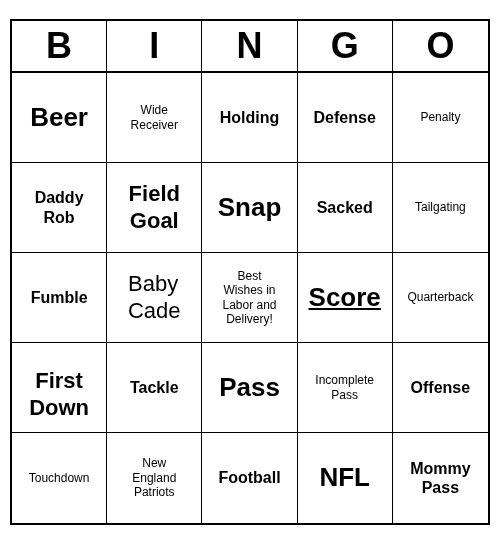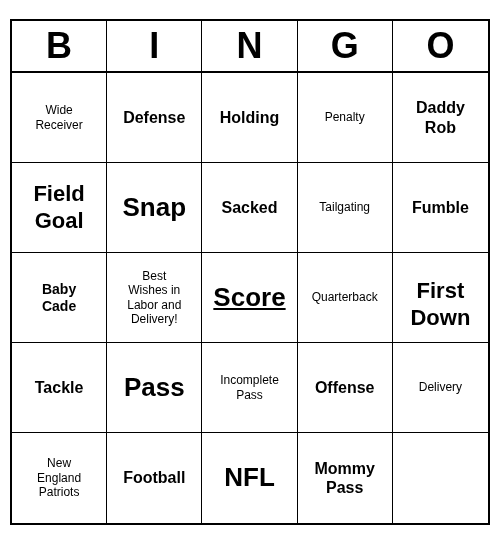--- a/index.html
+++ b/index.html
@@ -72,29 +72,32 @@
 
 <div class="bingo-card">
   <div class="bingo-header">
   <div class="bingo-header-cell">B</div>
       <div class="bingo-header-cell">I</div>
       <div class="bingo-header-cell">N</div>
       <div class="bingo-header-cell">G</div>
       <div class="bingo-header-cell">O</div>
     </div>
   <div class="bingo-grid">
+  <div class="bingo-cell">
+        <span style="white-space: pre-line; text-align: center; line-height: 1.2; font-size: 26px; font-weight: bold;">Beer</span>
+      </div>
       <div class="bingo-cell">
         <span style="white-space: pre-line; text-align: center; line-height: 1.2; font-size: 12px;">Wide
 Receiver</span>
       </div>
       <div class="bingo-cell">
-        <span style="white-space: pre-line; text-align: center; line-height: 1.2; font-size: 16px; font-weight: bold;">Defense</span>
+        <span style="white-space: pre-line; text-align: center; line-height: 1.2; font-size: 16px; font-weight: bold;">Holding</span>
       </div>
       <div class="bingo-cell">
-        <span style="white-space: pre-line; text-align: center; line-height: 1.2; font-size: 16px; font-weight: bold;">Holding</span>
+        <span style="white-space: pre-line; text-align: center; line-height: 1.2; font-size: 16px; font-weight: bold;">Defense</span>
       </div>
       <div class="bingo-cell">
         <span style="white-space: pre-line; text-align: center; line-height: 1.2; font-size: 12px;">Penalty</span>
       </div>
       <div class="bingo-cell">
         <span style="white-space: pre-line; text-align: center; line-height: 1.2; font-size: 16px; font-weight: bold;">Daddy
 Rob</span>
       </div>
       <div class="bingo-cell">
         <span style="white-space: pre-line; text-align: center; line-height: 1.2; font-size: 22px; font-weight: bold;">Field
@@ -106,21 +109,21 @@
       <div class="bingo-cell">
         <span style="white-space: pre-line; text-align: center; line-height: 1.2; font-size: 16px; font-weight: bold;">Sacked</span>
       </div>
       <div class="bingo-cell">
         <span style="white-space: pre-line; text-align: center; line-height: 1.2; font-size: 12px;">Tailgating</span>
       </div>
       <div class="bingo-cell">
         <span style="white-space: pre-line; text-align: center; line-height: 1.2; font-size: 16px; font-weight: bold;">Fumble</span>
       </div>
       <div class="bingo-cell">
-        <span style="white-space: pre-line; text-align: right; line-height: 1.2; font-size: 14px; font-weight: bold;">Baby
+        <span style="white-space: pre-line; text-align: left; line-height: 1.2; font-size: 22px; font-weight: normal;">Baby
 Cade</span>
       </div>
       <div class="bingo-cell">
         <span style="white-space: pre-line; text-align: center; line-height: 1.2; font-size: 12px;">Best
 Wishes in
 Labor and
 Delivery!</span>
       </div>
       <div class="bingo-cell">
         <span style="white-space: pre-line; text-align: center; line-height: 1.2; font-size: 26px; font-weight: bold; text-decoration: underline;">Score</span>
@@ -139,21 +142,21 @@
         <span style="white-space: pre-line; text-align: center; line-height: 1.2; font-size: 26px; font-weight: bold;">Pass</span>
       </div>
       <div class="bingo-cell">
         <span style="white-space: pre-line; text-align: center; line-height: 1.2; font-size: 12px;">Incomplete
 Pass</span>
       </div>
       <div class="bingo-cell">
         <span style="white-space: pre-line; text-align: center; line-height: 1.2; font-size: 16px; font-weight: bold;">Offense</span>
       </div>
       <div class="bingo-cell">
-        <span style="white-space: pre-line; text-align: center; line-height: 1.2; font-size: 12px;">Delivery</span>
+        <span style="white-space: pre-line; text-align: center; line-height: 1.2; font-size: 12px;">Touchdown</span>
       </div>
       <div class="bingo-cell">
         <span style="white-space: pre-line; text-align: center; line-height: 1.2; font-size: 12px;">New
 England
 Patriots</span>
       </div>
       <div class="bingo-cell">
         <span style="white-space: pre-line; text-align: center; line-height: 1.2; font-size: 16px; font-weight: bold;">Football</span>
       </div>
       <div class="bingo-cell">

